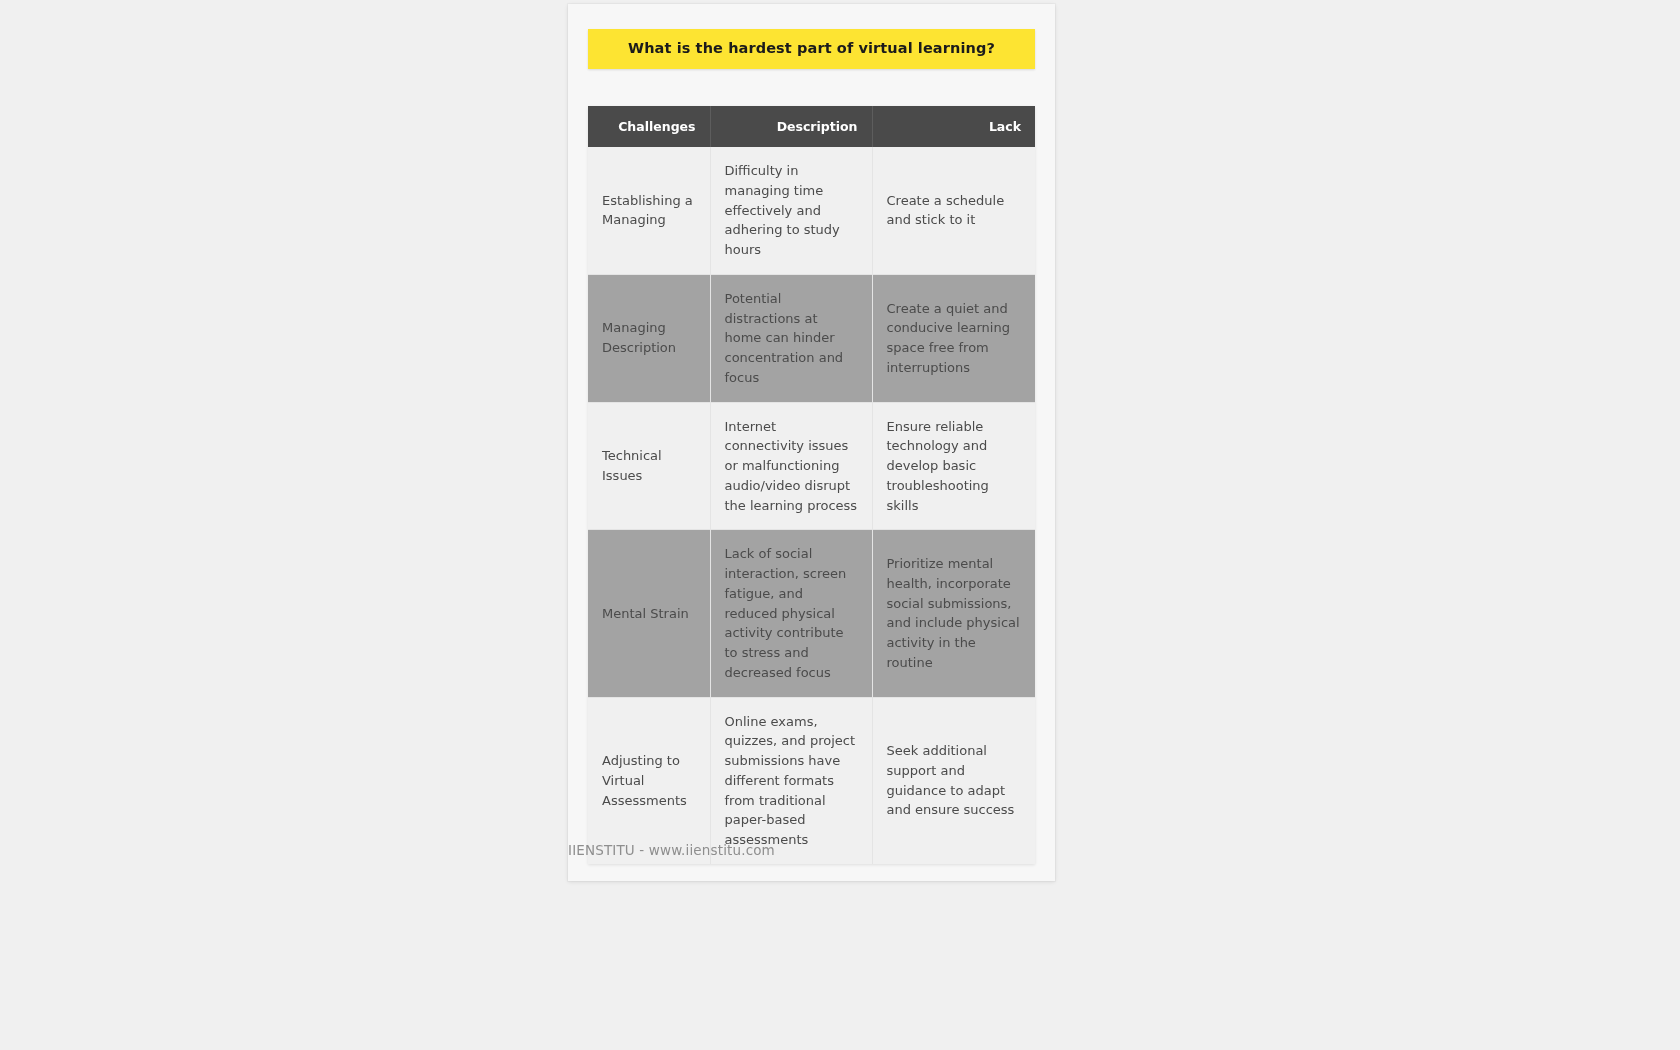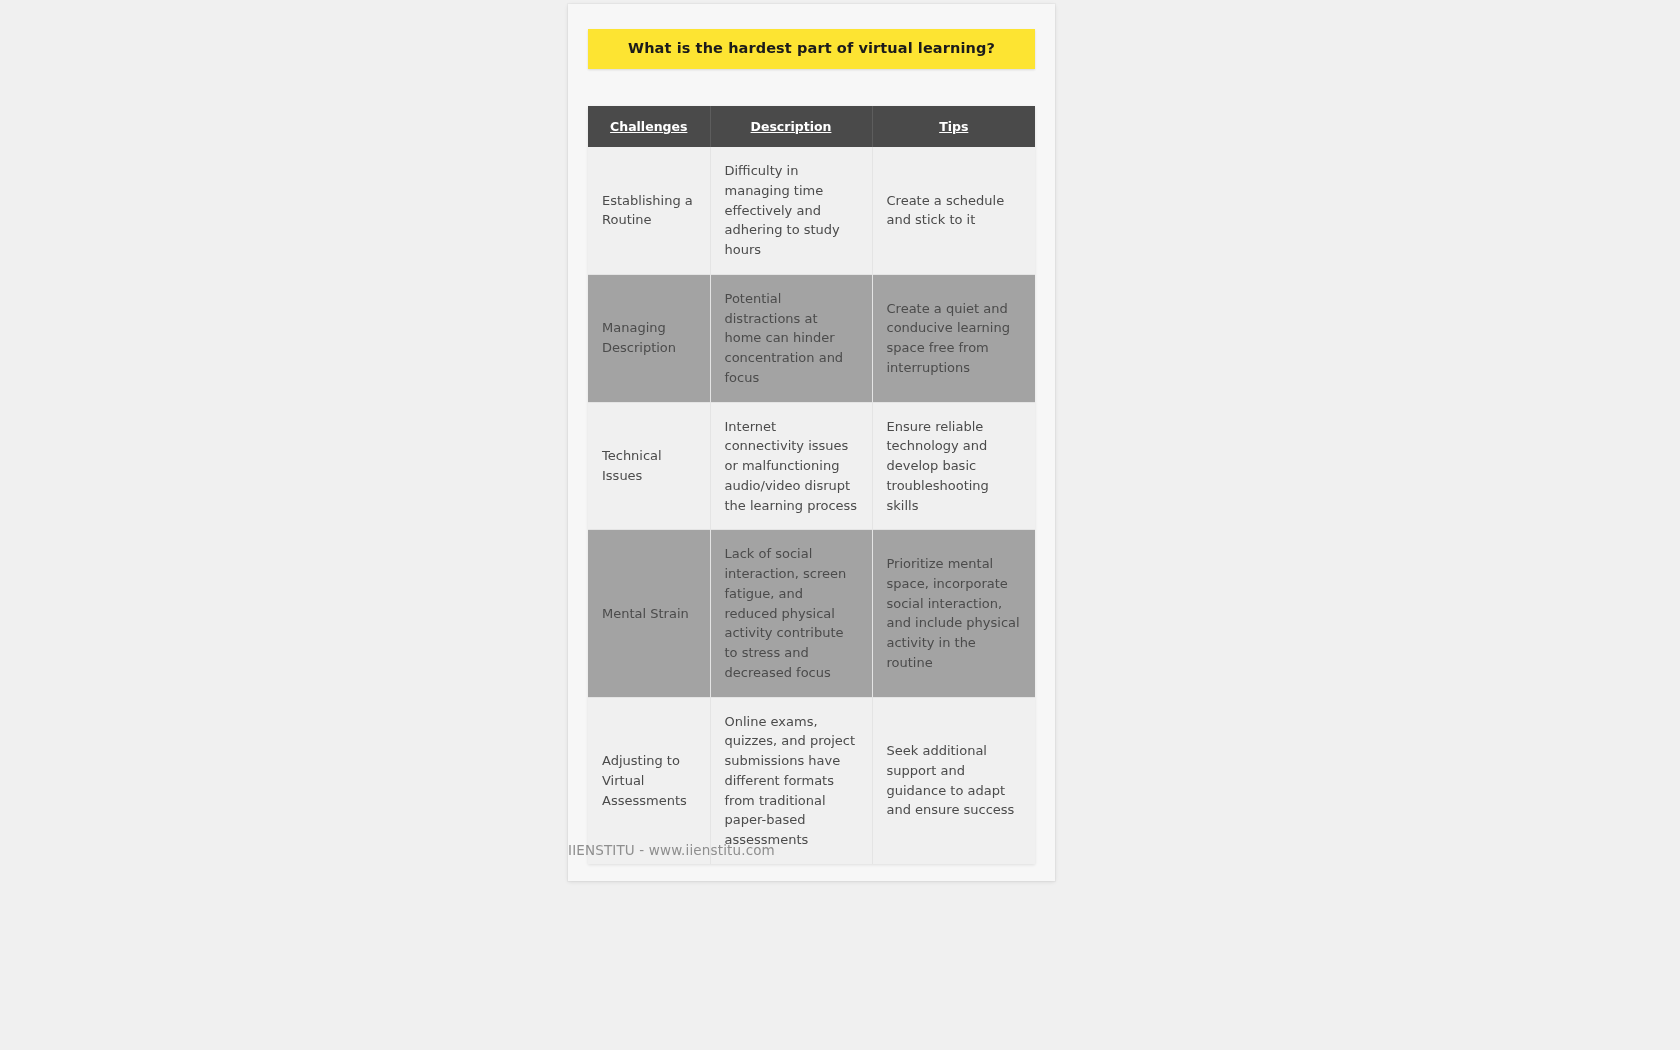--- a/index.html
+++ b/index.html
@@ -70,26 +70,25 @@
   }
   table.data-table col.c-challenges { width: 122px; }
   table.data-table col.c-description { width: 162px; }
   table.data-table col.c-tips        { width: 163px; }
 
   thead th {
     background: #4a4a4a;
     color: #ffffff;
     font-size: 12.5px;
     font-weight: bold;
-    text-align: center;
+    text-align: right;
     padding: 13px 14px 13px 14px;
     border-right: 1px solid #5d5d5d;
     vertical-align: middle;
     line-height: 1.2;
-    text-decoration: underline;
   }
   thead th:last-child { border-right: none; }
 
   tbody td {
     font-size: 13px;
     color: #4b4b4b;
     line-height: 1.52;
     padding: 14px 14px;
     vertical-align: middle;
     border-right: 1px solid #e4e4e4;
@@ -128,47 +127,47 @@
       <table class="data-table">
         <colgroup>
           <col class="c-challenges">
           <col class="c-description">
           <col class="c-tips">
         </colgroup>
         <thead>
           <tr>
             <th>Challenges</th>
             <th>Description</th>
-            <th>Tips</th>
+            <th>Lack</th>
           </tr>
         </thead>
         <tbody>
 
           <tr class="row-odd">
-            <td>Establishing a Routine</td>
+            <td>Establishing a Managing</td>
             <td>Difficulty in managing time effectively and adhering to study hours</td>
             <td>Create a schedule and stick to it</td>
           </tr>
 
           <tr class="row-even">
             <td>Managing Description</td>
             <td>Potential distractions at home can hinder concentration and focus</td>
             <td>Create a quiet and conducive learning space free from interruptions</td>
           </tr>
 
           <tr class="row-odd">
             <td>Technical Issues</td>
             <td>Internet connectivity issues or malfunctioning audio/video disrupt the learning process</td>
             <td>Ensure reliable technology and develop basic troubleshooting skills</td>
           </tr>
 
           <tr class="row-even">
             <td>Mental Strain</td>
             <td>Lack of social interaction, screen fatigue, and reduced physical activity contribute to stress and decreased focus</td>
-            <td>Prioritize mental space, incorporate social interaction, and include physical activity in the routine</td>
+            <td>Prioritize mental health, incorporate social submissions, and include physical activity in the routine</td>
           </tr>
 
           <tr class="row-odd">
             <td>Adjusting to Virtual Assessments</td>
             <td>Online exams, quizzes, and project submissions have different formats from traditional paper-based assessments</td>
             <td>Seek additional support and guidance to adapt and ensure success</td>
           </tr>
 
         </tbody>
       </table>

